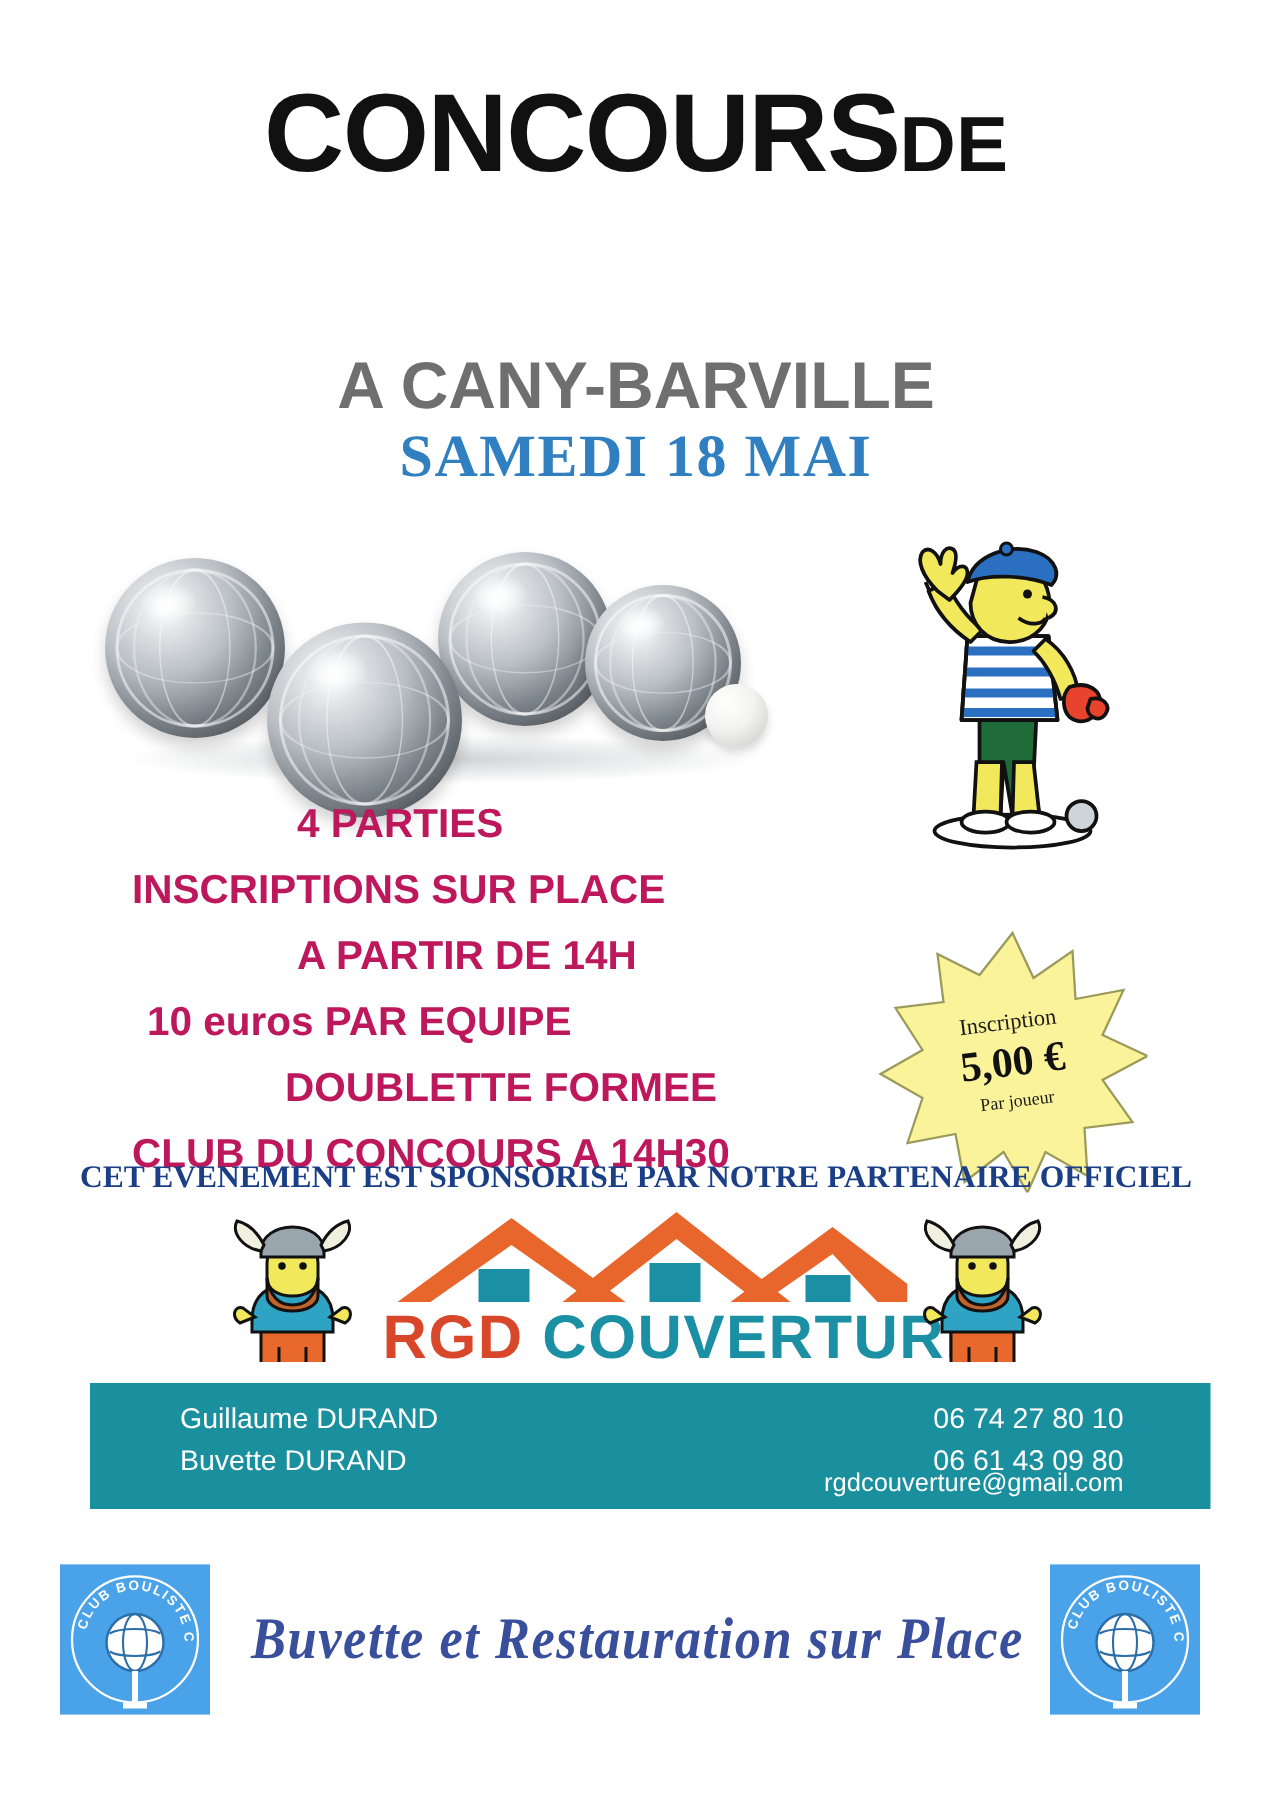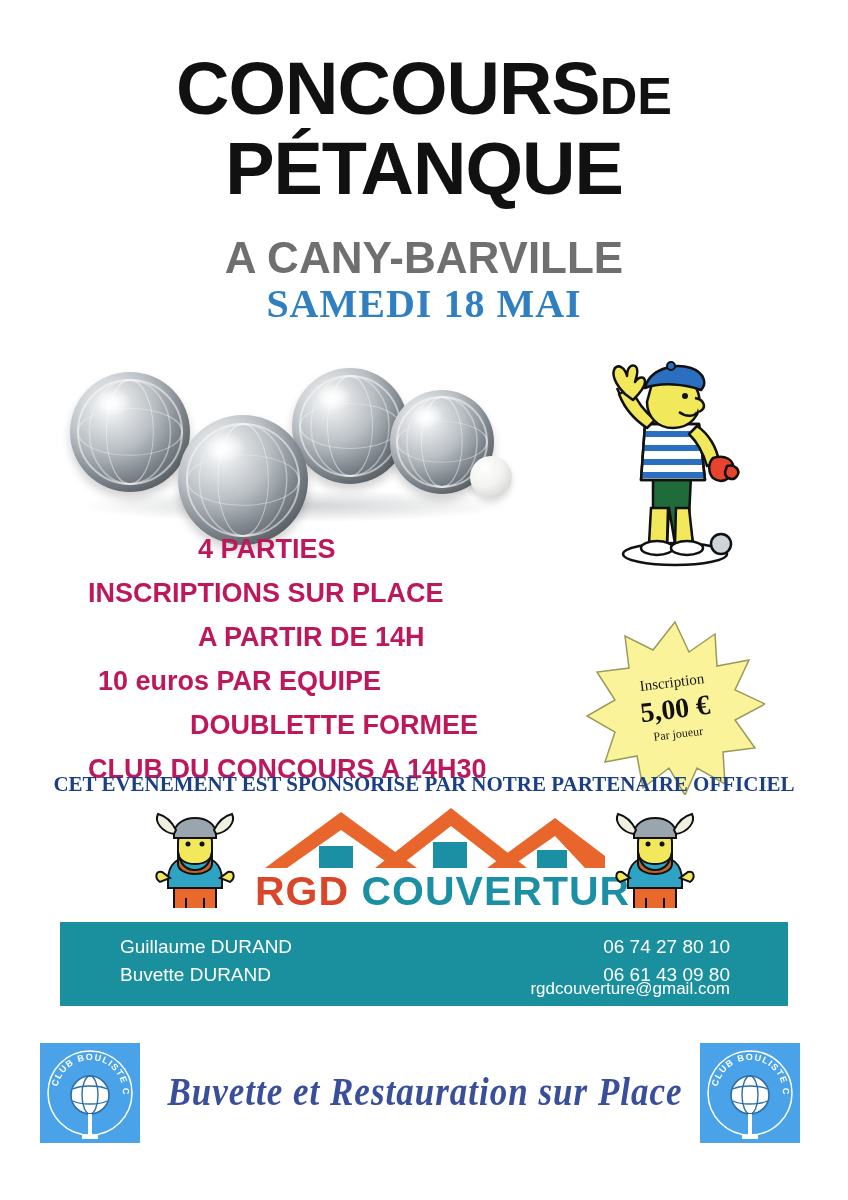--- a/index.html
+++ b/index.html
@@ -240,20 +240,21 @@
   .rgd-text .r { color: #d9472b; }
   .rgd-text .c { color: #1b8fa3; }
 
   
   .contact-bar {
     position: absolute;
     left: 60px; top: 922px;
     width: 728px;
     height: 84px;
     background: #1a8f9e;
+    padding-left: 19px;
   }
   .contact-left {
     position: absolute;
     left: 60px; top: 11px;
     color: #ffffff;
     font-size: 19px;
     line-height: 1.45;
   }
   .contact-right {
     position: absolute;
@@ -302,21 +303,20 @@
 </style>
 </head>
 <body>
 
 <div class="poster">
 
   <div class="title-main">
     <div class="title-line1">
       <span>CONCOURS</span><span class="small">DE</span>
     </div>
-    <div class="title-line2">PÉTANQUE</div>
   </div>
 
   <div class="title-city">A CANY-BARVILLE</div>
   <div class="title-date">SAMEDI 18 MAI</div>
 
   <div class="boules">
     <div class="boule-shadow"></div>
     <div class="boule b1">
         <span class="stripe"></span>
         <span class="stripe stripe2"></span>

